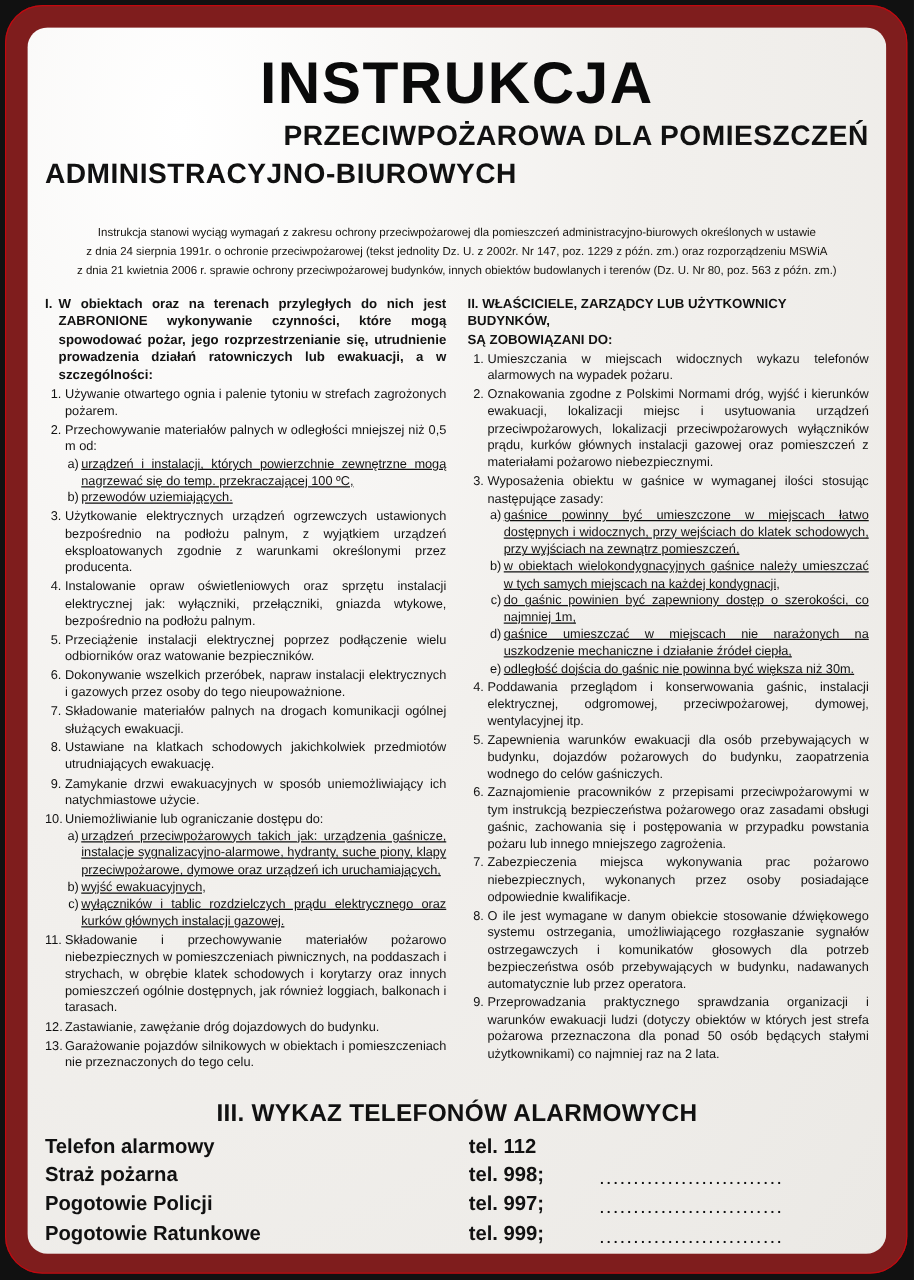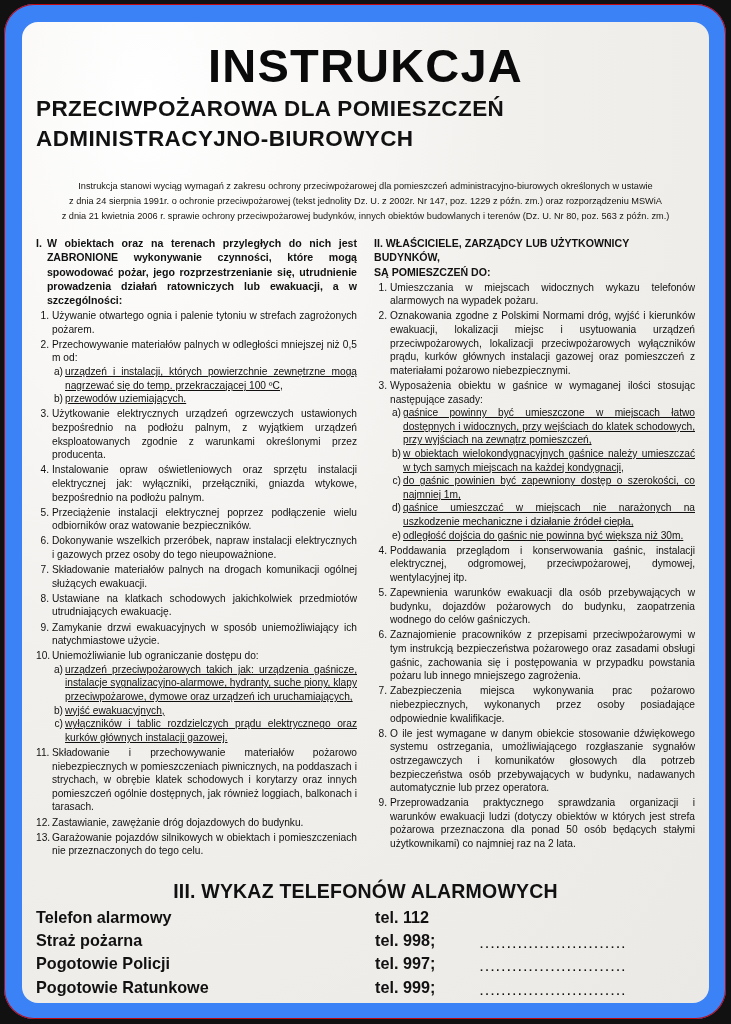--- a/index.html
+++ b/index.html
@@ -22,21 +22,21 @@
     height: 1024px;
     box-sizing: border-box;
     background: #111111;
     padding: 4px 5px 5px 4px;
   }
   #red-frame {
     position: relative;
     width: 100%;
     height: 100%;
     box-sizing: border-box;
-    background: #3b82f6;
+    background: #7f1d1d;
     border-radius: 30px;
     padding: 18px 17px 16px 18px;
     box-shadow: inset 0 0 0 1px #c2080f;
   }
   #sheet {
     position: relative;
     width: 100%;
     height: 100%;
     box-sizing: border-box;
     background: #f4f2ef;
@@ -52,21 +52,21 @@
   .title-main {
     text-align: center;
     font-weight: bold;
     font-size: 47px;
     letter-spacing: 1.2px;
     line-height: 1.02;
     margin: 10px 0 2px 0;
     color: #0a0a0a;
   }
   .title-sub1 {
-    text-align: left;
+    text-align: right;
     font-weight: bold;
     font-size: 22.5px;
     letter-spacing: 0.4px;
     line-height: 1.1;
     margin: 7px 0 0 0;
   }
   .title-sub2 {
     font-weight: bold;
     font-size: 22.5px;
     letter-spacing: 0.4px;
@@ -289,21 +289,21 @@
               </li>
             </ol>
         </div>
 
         <div class="col">
           <div class="sec-head center">
             <div>
               <span>II.</span>
               <span>WŁAŚCICIELE, ZARZĄDCY LUB UŻYTKOWNICY BUDYNKÓW,</span>
             </div>
-            <div>SĄ POMIESZCZEŃ DO:</div>
+            <div>SĄ ZOBOWIĄZANI DO:</div>
           </div>
           <ol class="items" id="s2-list">
               <li>
                 <span class="marker">1.</span>
                 <span class="txt">Umieszczania w miejscach widocznych wykazu telefonów alarmowych na wypadek pożaru.</span>
               </li>
               <li>
                 <span class="marker">2.</span>
                 <span class="txt">Oznakowania zgodne z Polskimi Normami dróg, wyjść i kierunków ewakuacji, lokalizacji miejsc i usytuowania urządzeń przeciwpożarowych, lokalizacji przeciwpożarowych wyłączników prądu, kurków głównych instalacji gazowej oraz pomieszczeń z materiałami pożarowo niebezpiecznymi.</span>
               </li>

